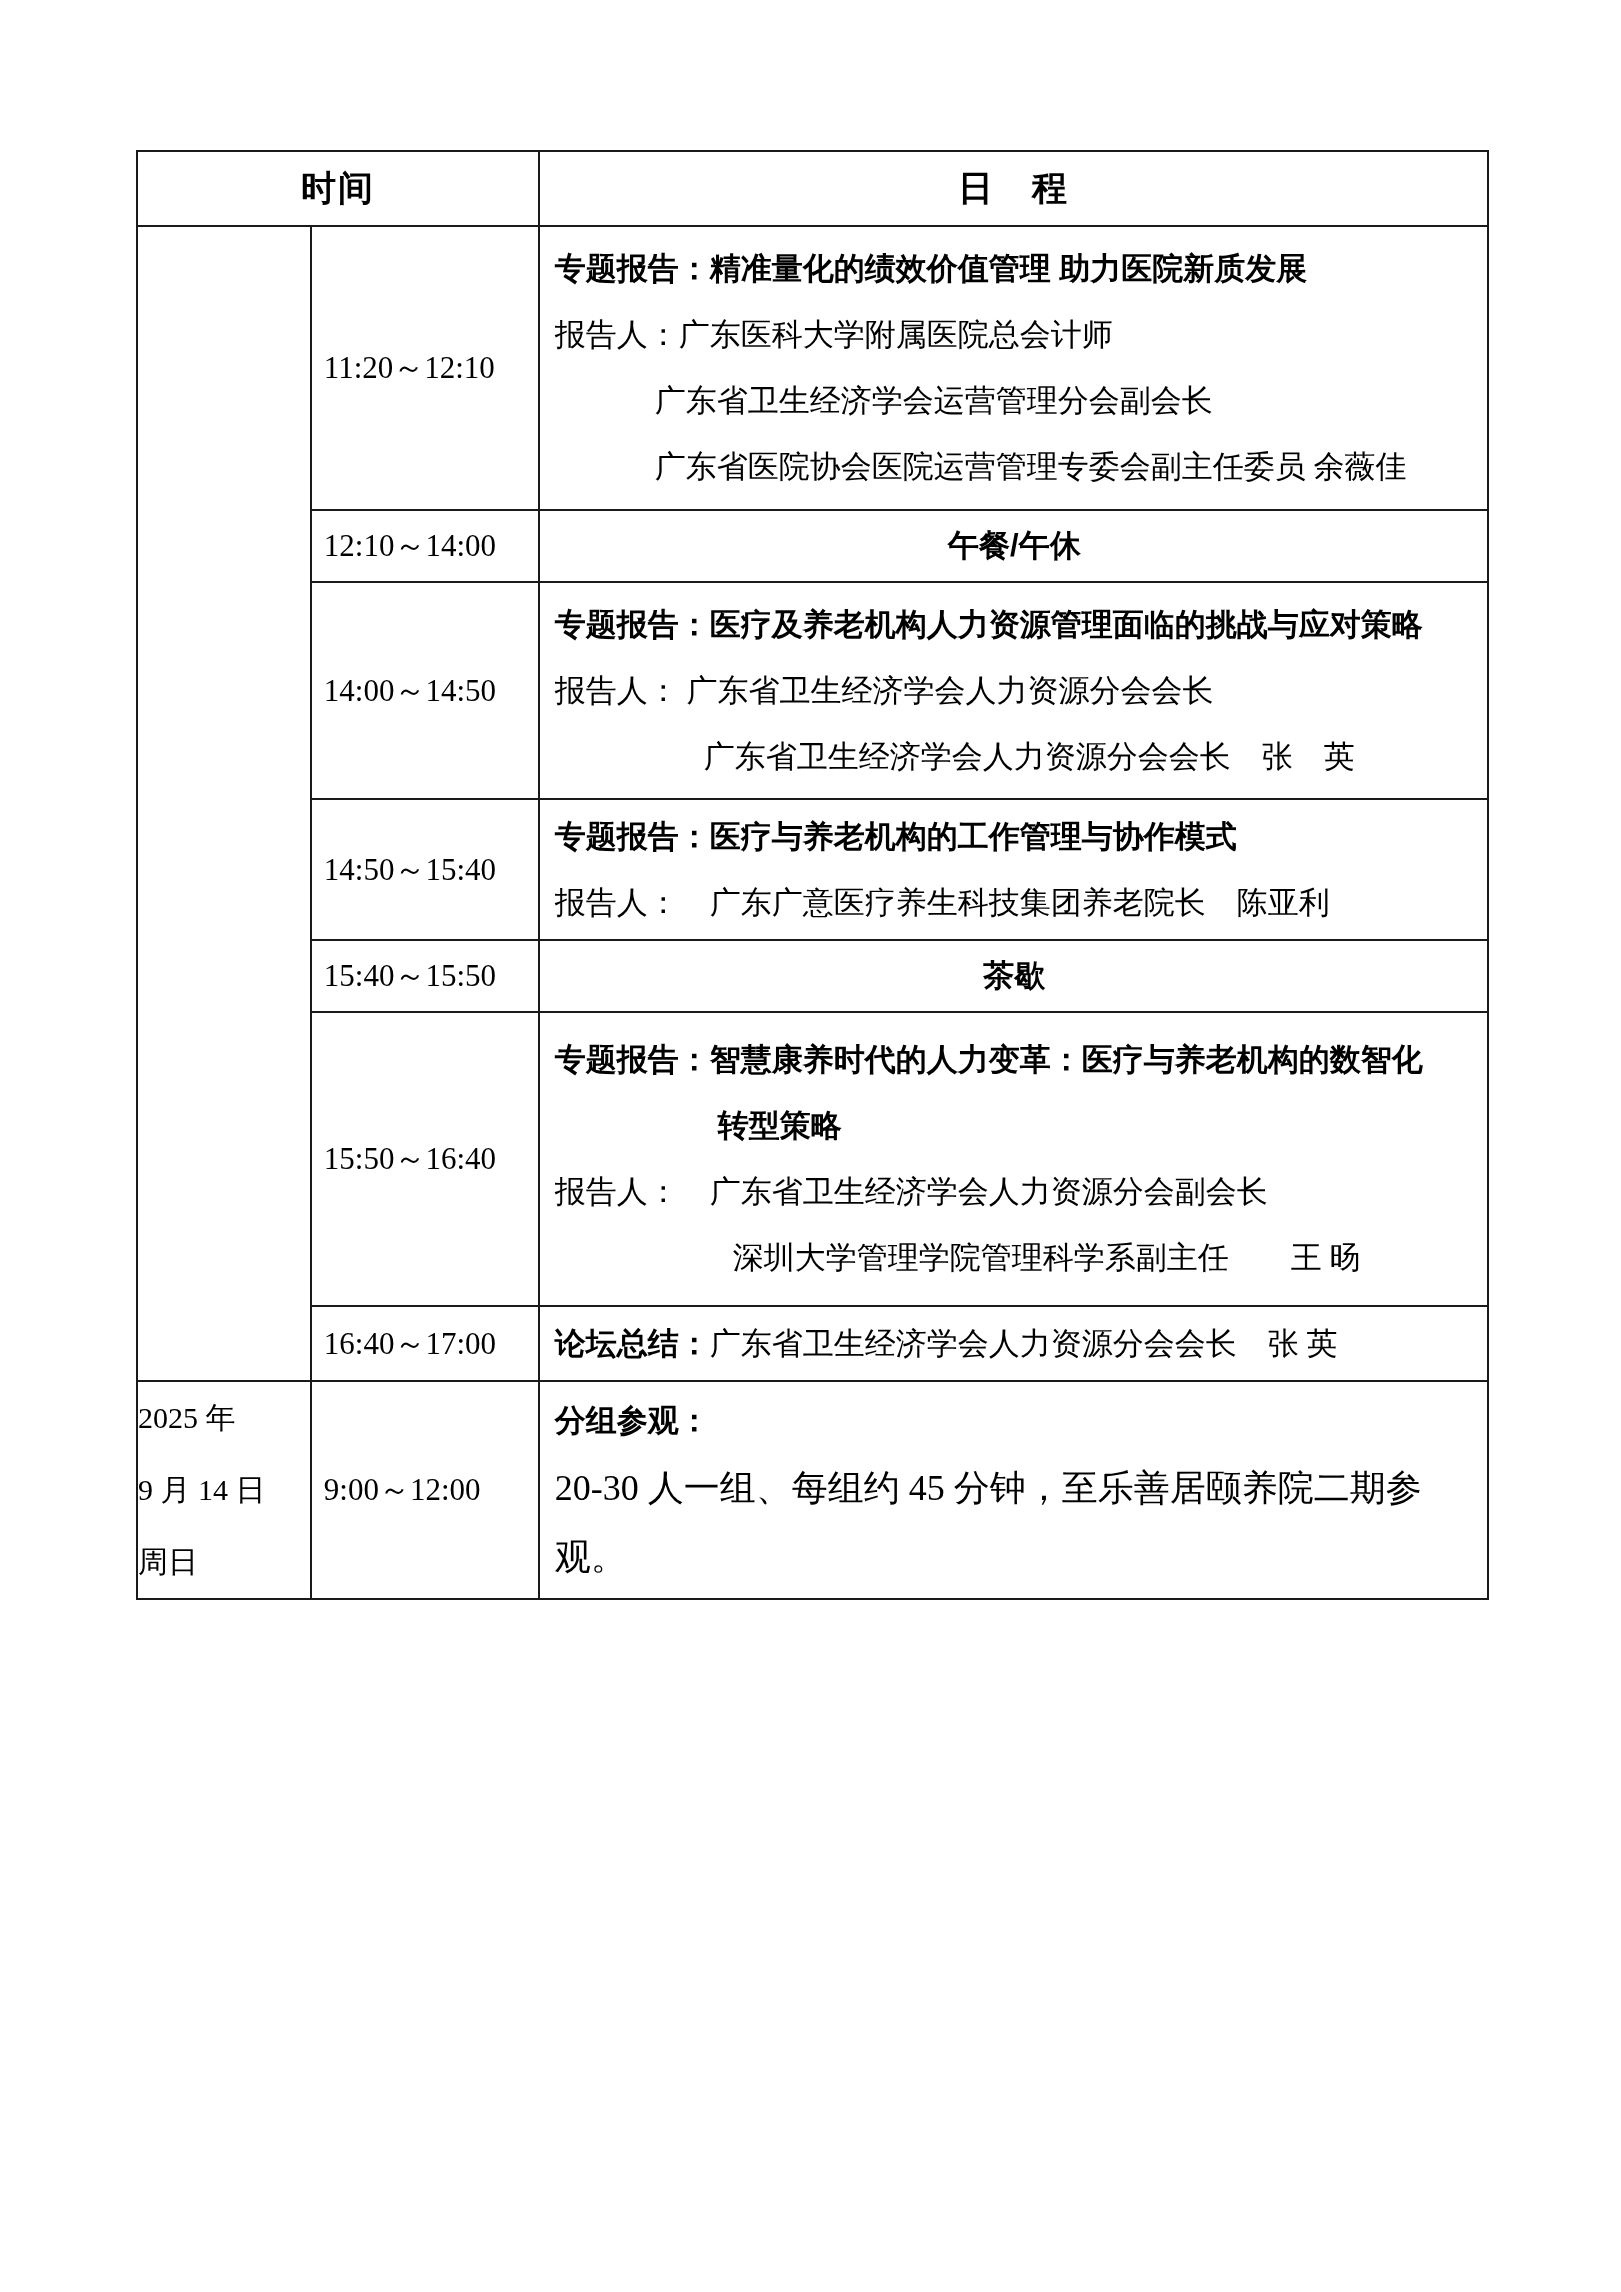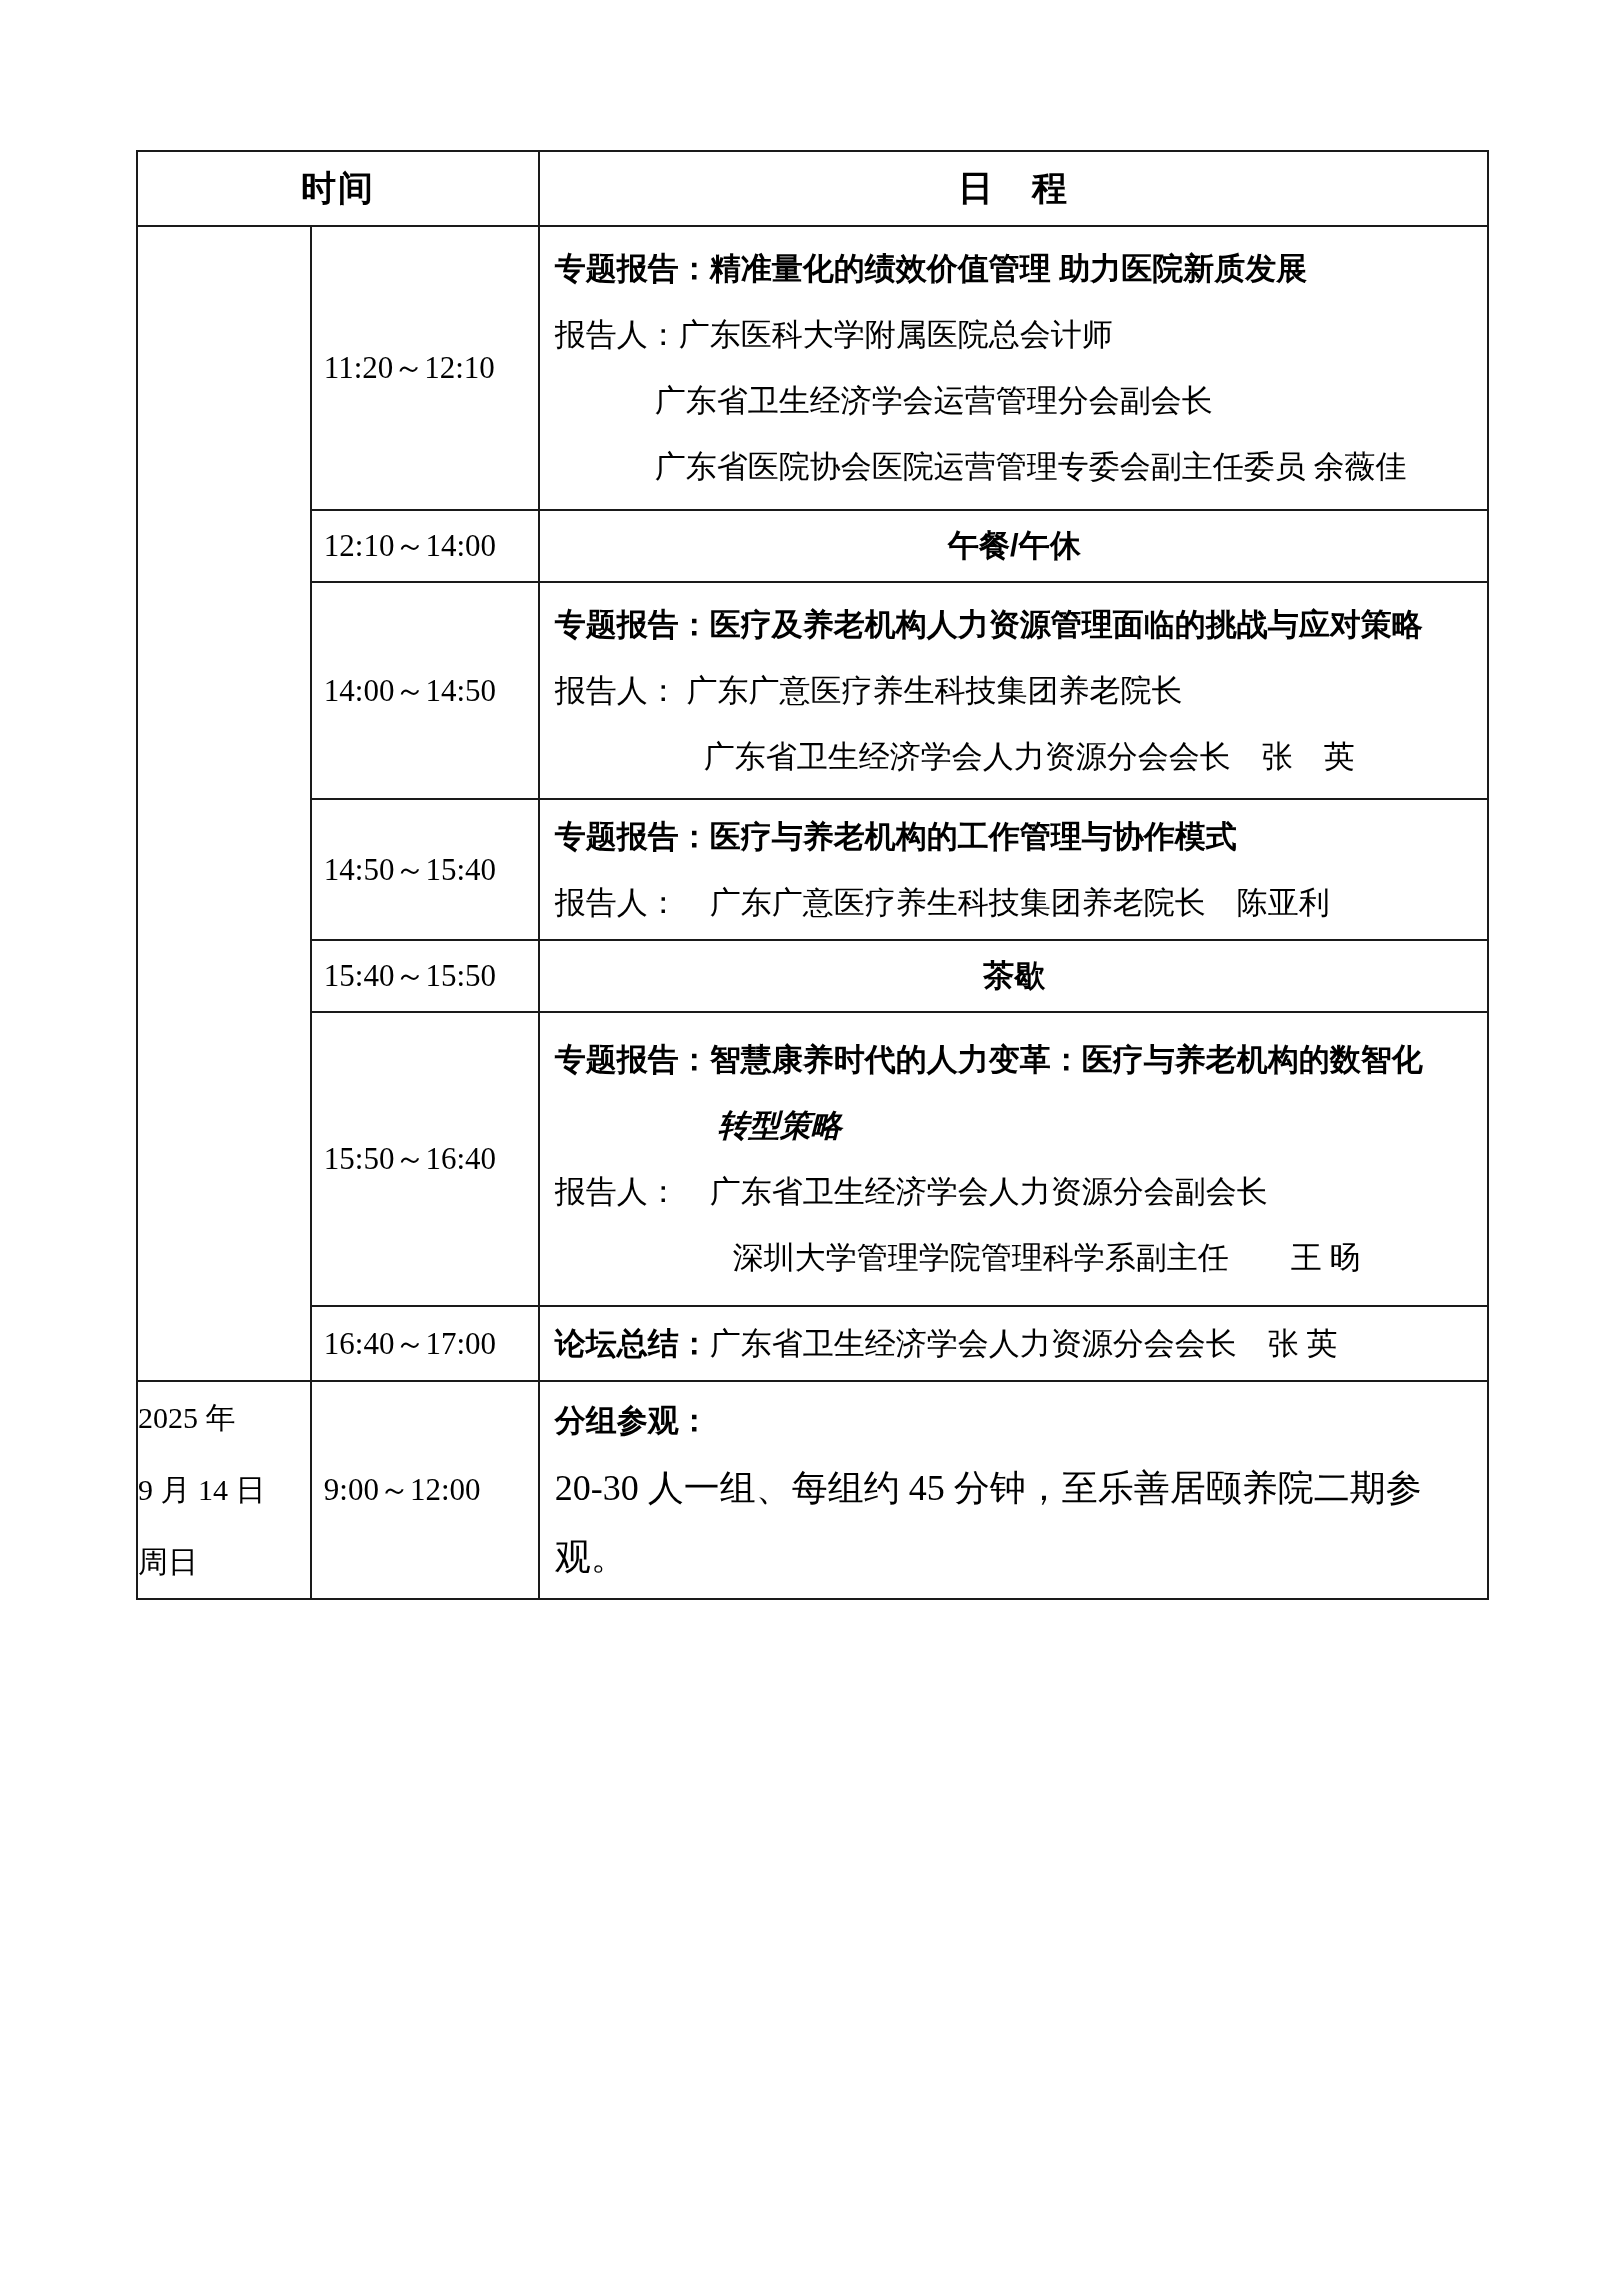--- a/index.html
+++ b/index.html
@@ -75,21 +75,21 @@
   }
   .line.centered {
     text-align: center;
   }
   .line.big {
     font-size: 36px;
     line-height: 69px;
   }
   .ind-a { padding-left: 100px; }
   .ind-b { padding-left: 149px; }
-  .ind-c { padding-left: 163px; font-style: italic; }
+  .ind-c { padding-left: 163px; }
   .ind-d { padding-left: 178px; }
   .prefix-bold {
     font-family: "Liberation Sans", sans-serif;
     font-weight: bold;
   }
 </style>
 </head>
 <body>
 
 <div class="page">
@@ -121,21 +121,21 @@
       <td class="time">12:10～14:00</td>
       <td class="content">
         <div class="line bold centered">午餐/午休</div>
       </td>
     </tr>
 
     <tr style="height:217px">
       <td class="time">14:00～14:50</td>
       <td class="content">
         <div class="line bold">专题报告：医疗及养老机构人力资源管理面临的挑战与应对策略</div>
-        <div class="line">报告人： 广东广意医疗养生科技集团养老院长</div>
+        <div class="line">报告人： 广东省卫生经济学会人力资源分会会长</div>
         <div class="line ind-b">广东省卫生经济学会人力资源分会会长　张　英</div>
       </td>
     </tr>
 
     <tr style="height:141px">
       <td class="time">14:50～15:40</td>
       <td class="content">
         <div class="line bold">专题报告：医疗与养老机构的工作管理与协作模式</div>
         <div class="line">报告人：　广东广意医疗养生科技集团养老院长　陈亚利</div>
       </td>

